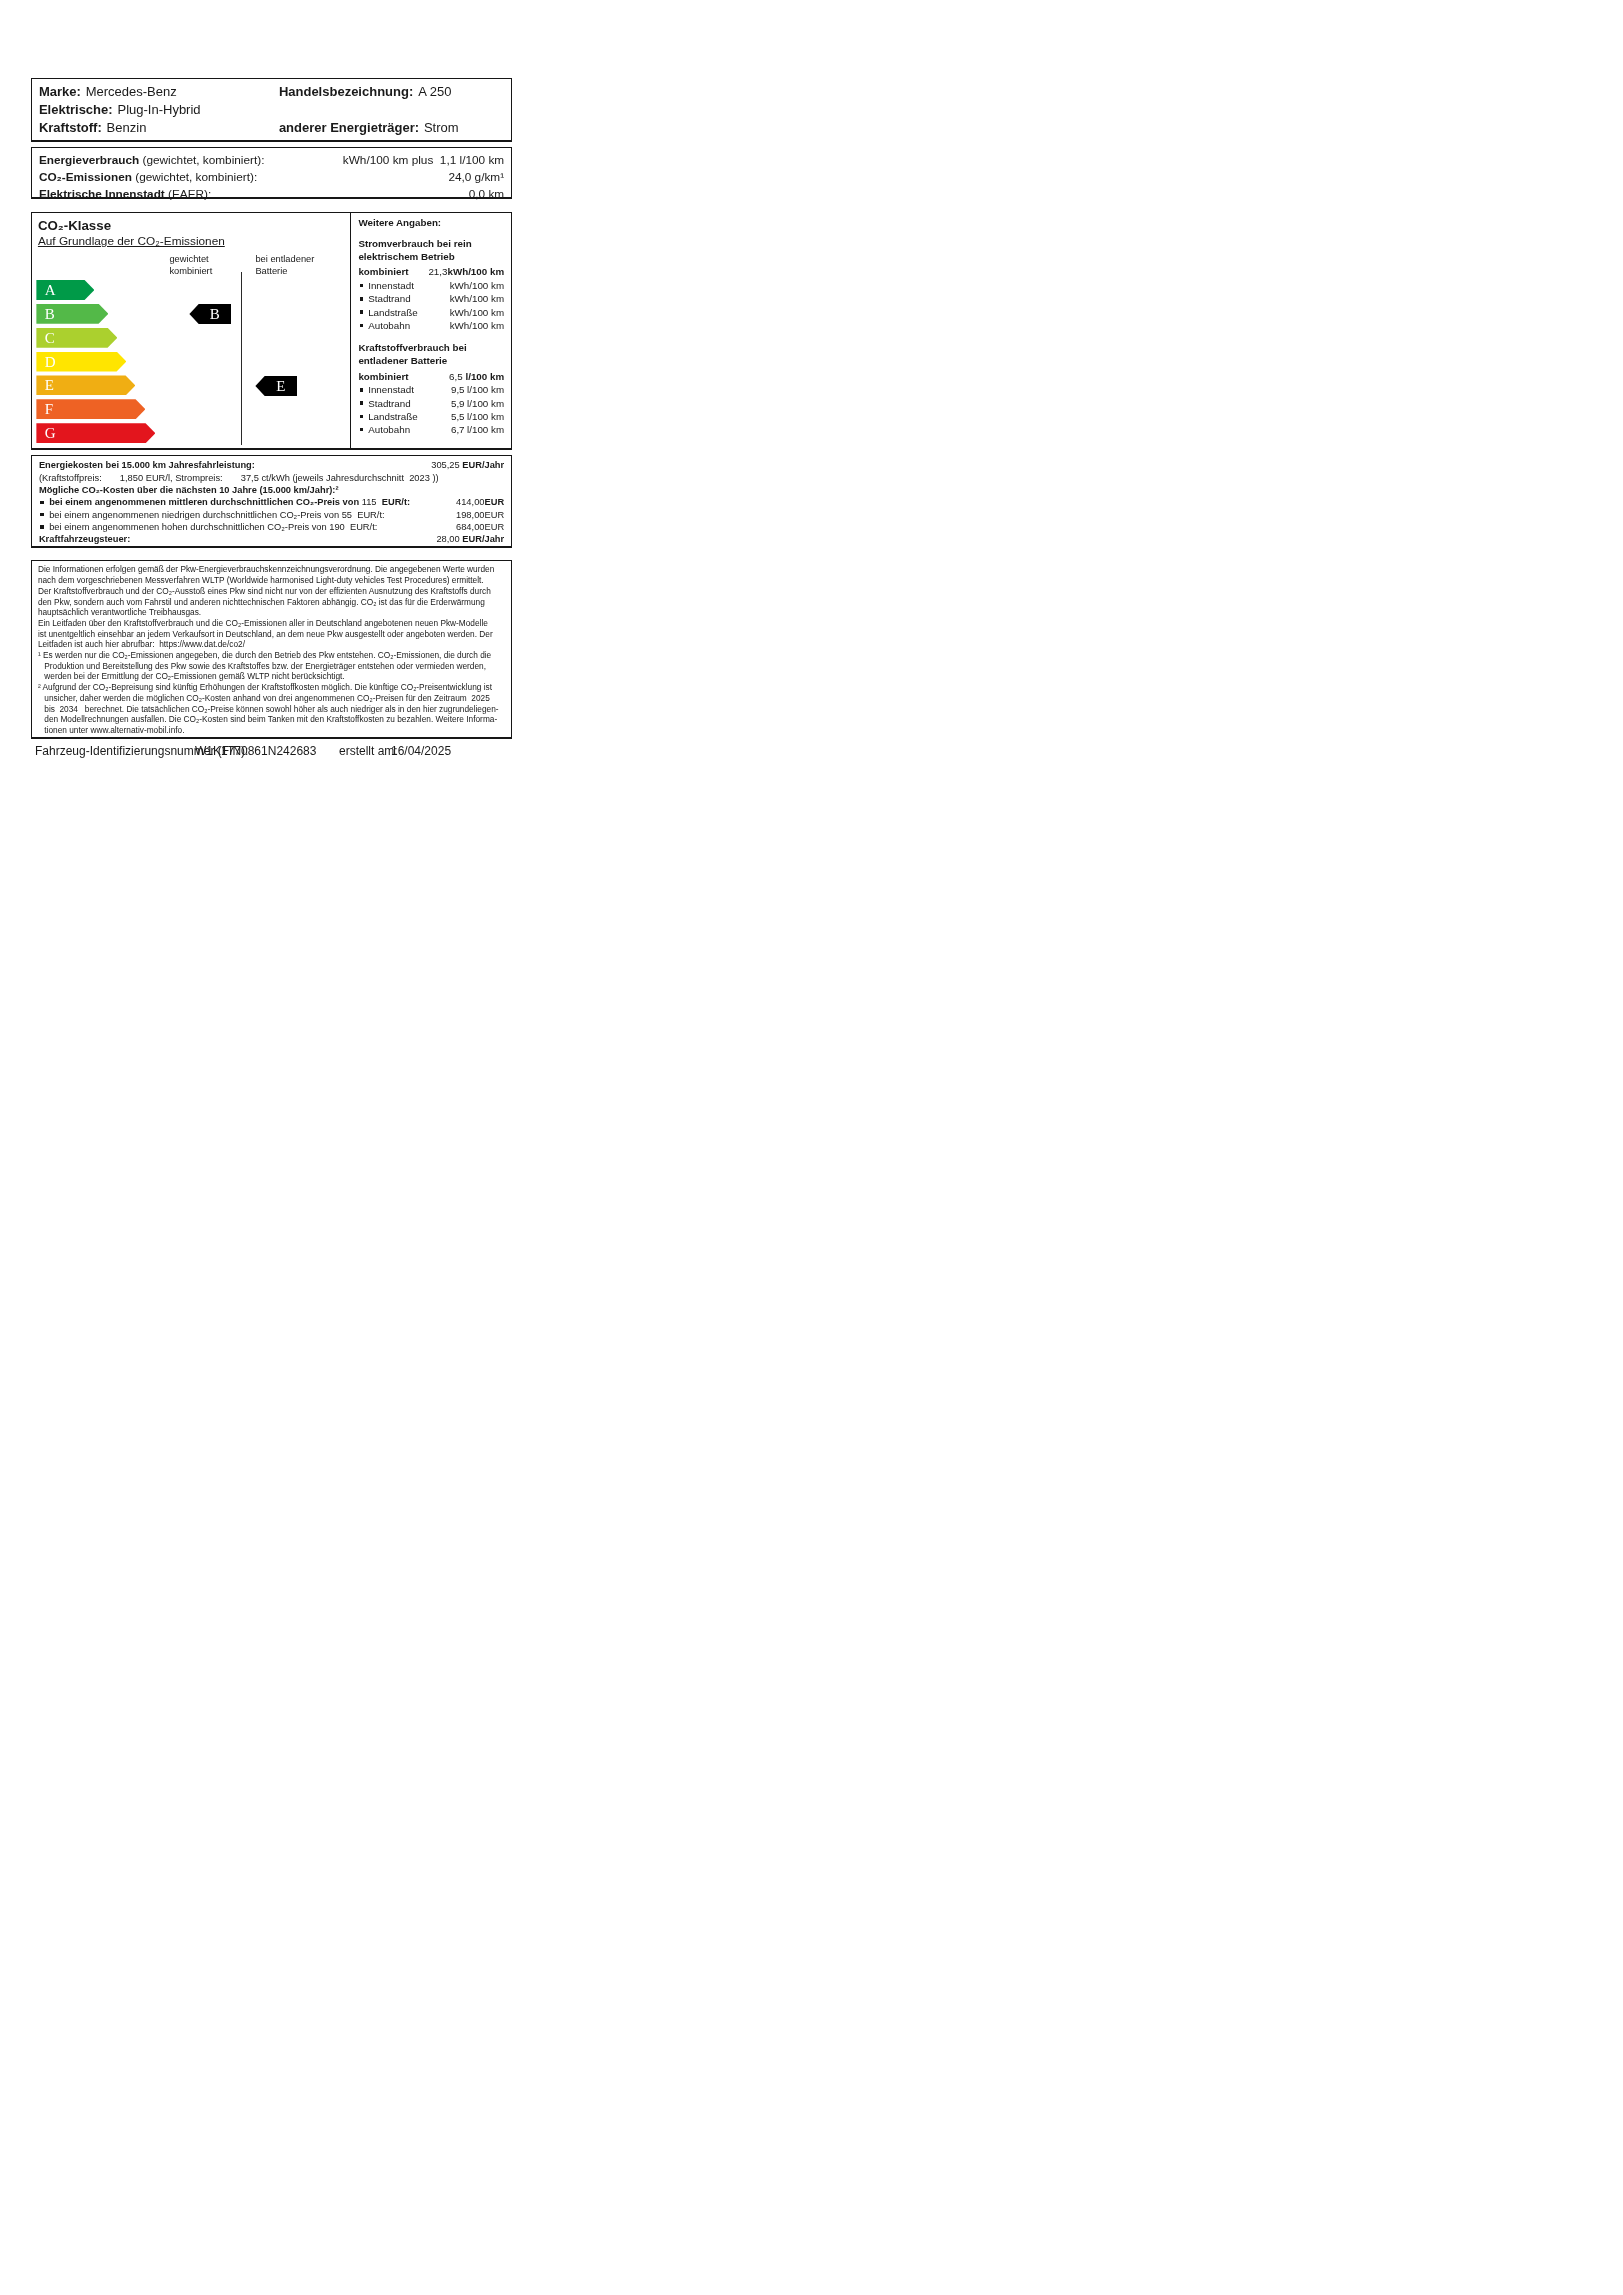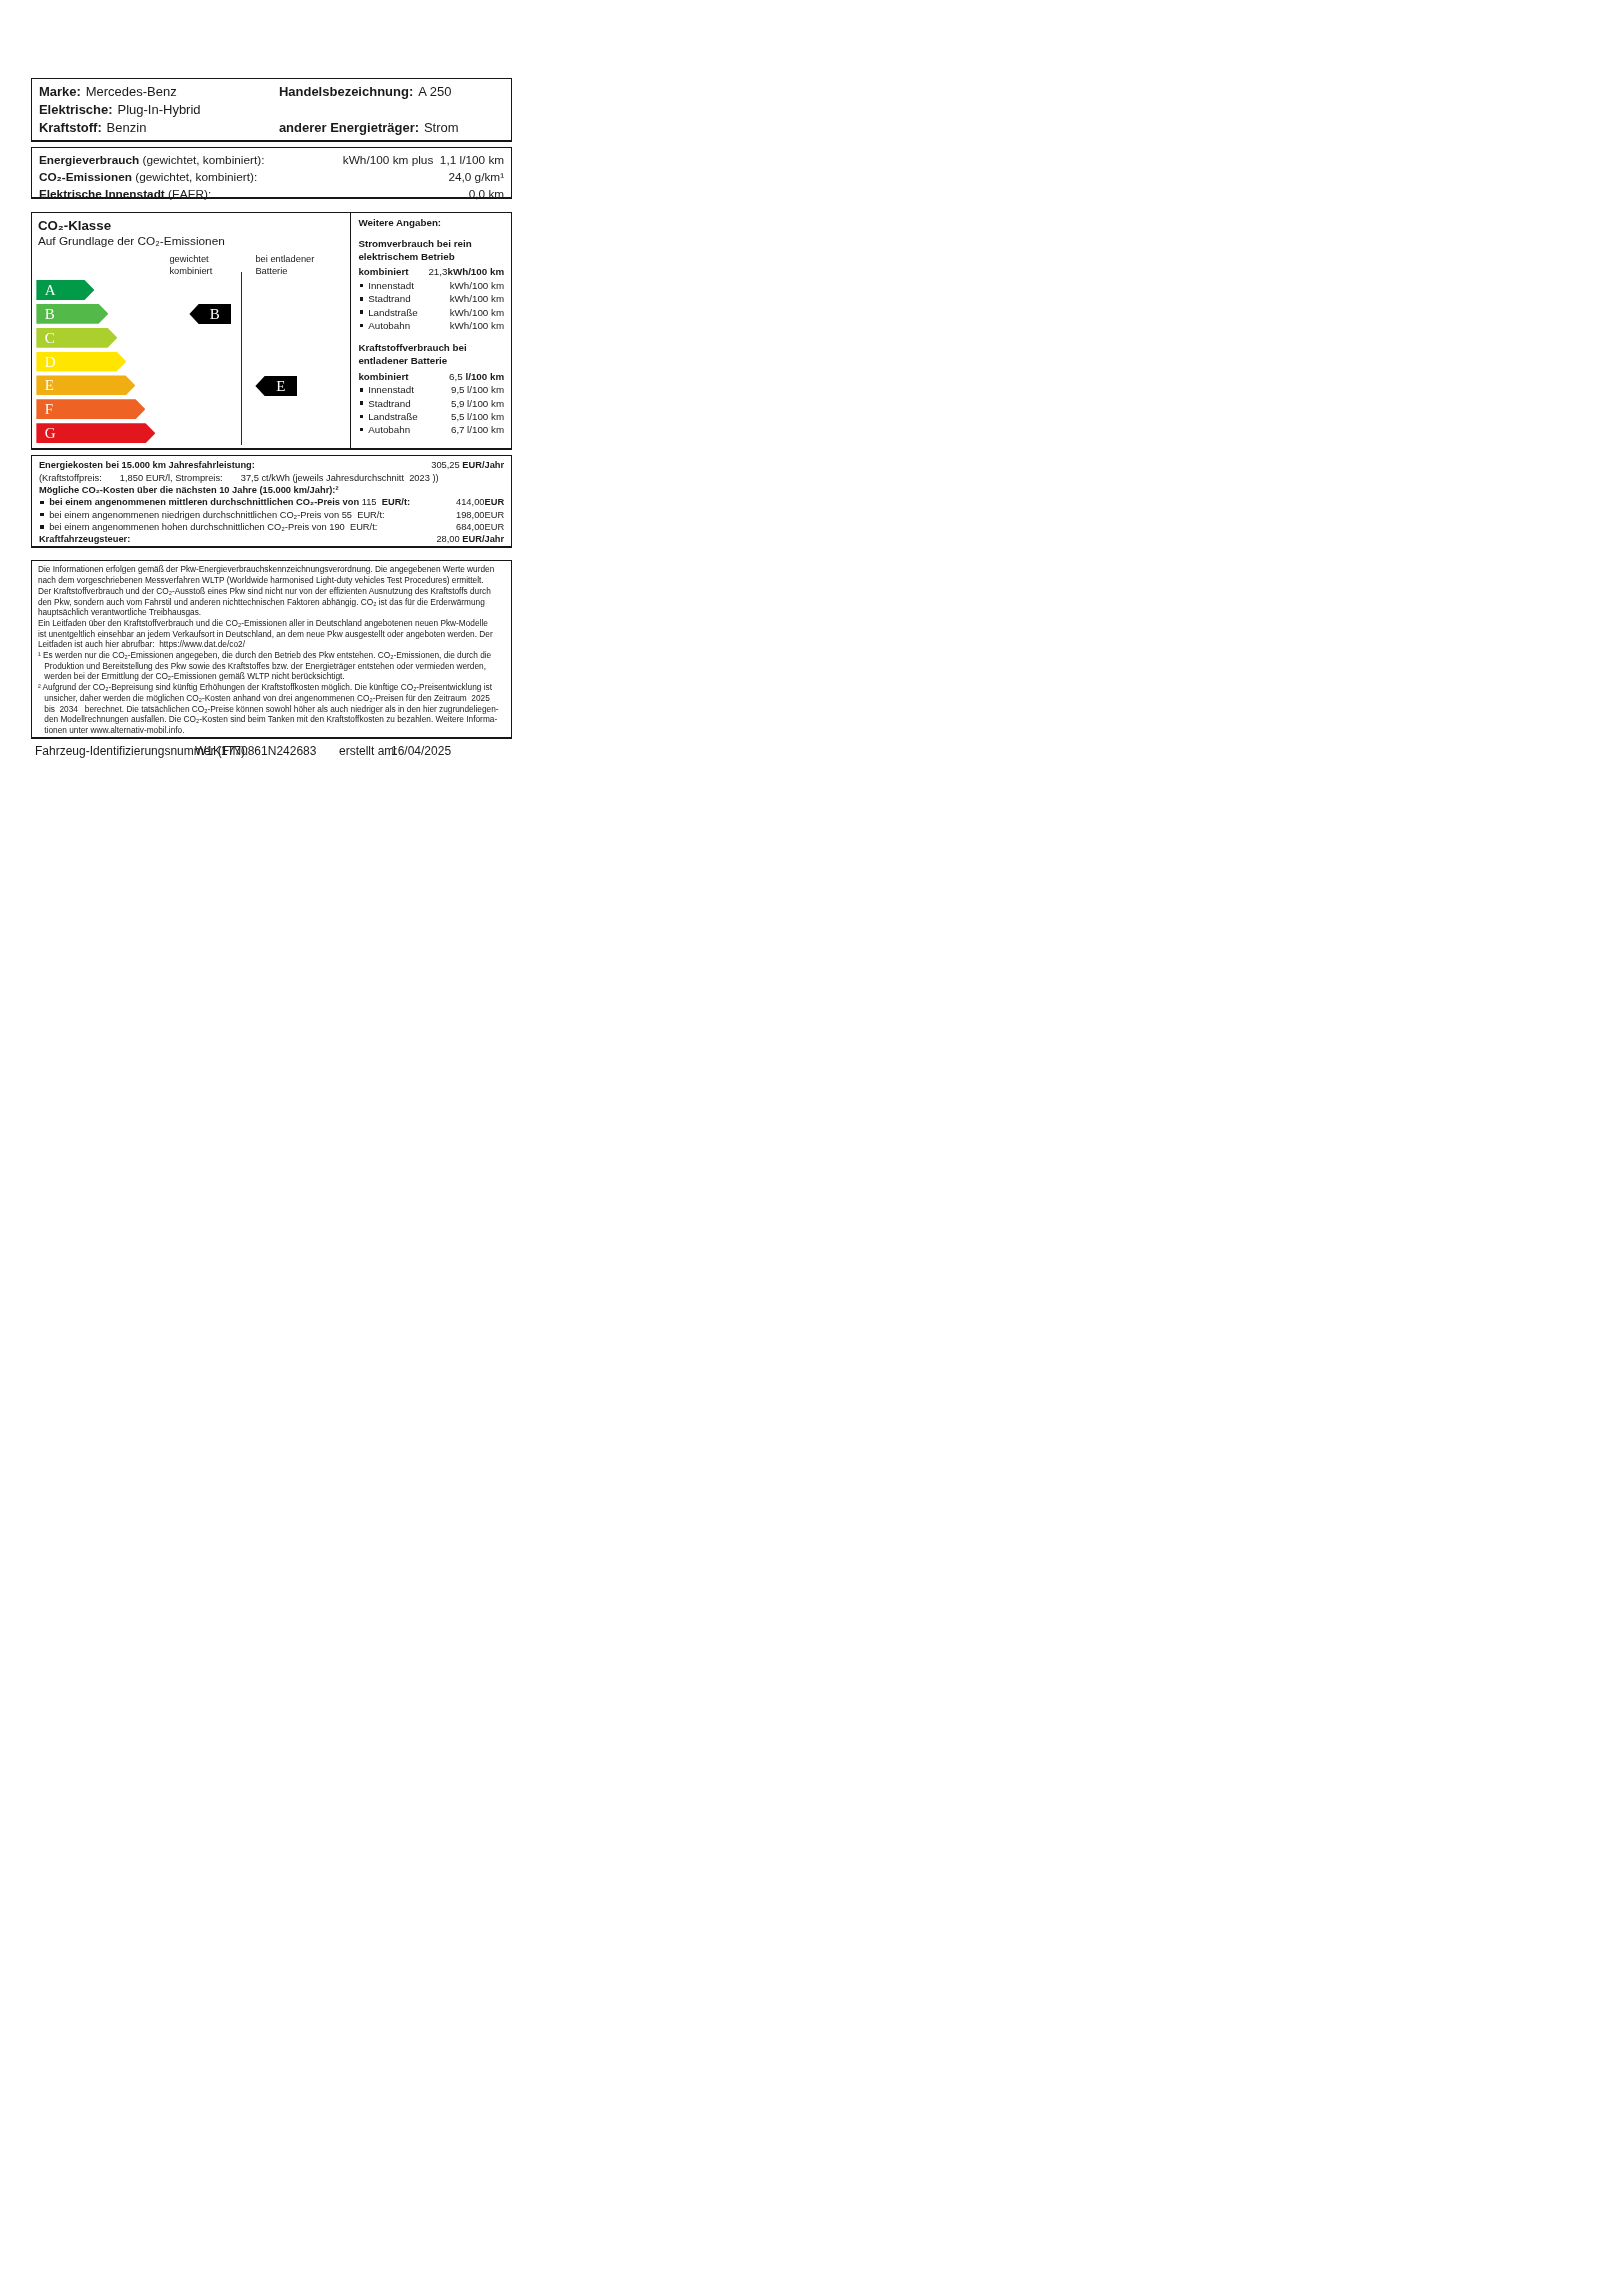--- a/index.html
+++ b/index.html
@@ -26,21 +26,21 @@
   
   .box2{top:147px;height:52px;padding:3.9px 6.9px;font-size:11.8px;}
   .crow{display:flex;height:17px;line-height:17px;}
   .crow .left{flex:1;}
   .crow .right{text-align:right;}
 
   
   .box3{top:212px;height:238px;display:flex;padding:0;}
   .co2-left{position:relative;width:318px;padding:4.9px 0 0 4.4px;box-sizing:border-box;}
   .co2-title{font-size:13.3px;font-weight:bold;margin-left:1.5px;}
-  .co2-sub{font-size:11.8px;margin-left:1.5px;margin-top:1.5px;}
+  .co2-sub{font-size:11.8px;margin-left:1.5px;margin-top:1.5px;text-decoration:underline;}
   .col-heads{display:flex;margin:4.4px 0 0 133px;font-size:9.3px;line-height:12.3px;}
   .col-heads .ch1{width:59px;}
   .col-heads .ch2{margin-left:27px;}
   .arrows{position:relative;margin-top:2.5px;width:304px;}
   .arrow{height:20px;margin-bottom:3.9px;color:#fff;font-family:"Liberation Serif","DejaVu Serif",serif;
          font-size:15px;line-height:20px;padding-left:8.3px;box-sizing:border-box;
          clip-path:polygon(0 0,calc(100% - 9.8px) 0,100% 50%,calc(100% - 9.8px) 100%,0 100%);}
   .black-arrow{position:absolute;width:42px;height:20px;background:#000;color:#fff;
          font-family:"Liberation Serif","DejaVu Serif",serif;font-size:15px;line-height:20px;
          text-align:center;padding-left:8.8px;box-sizing:border-box;

